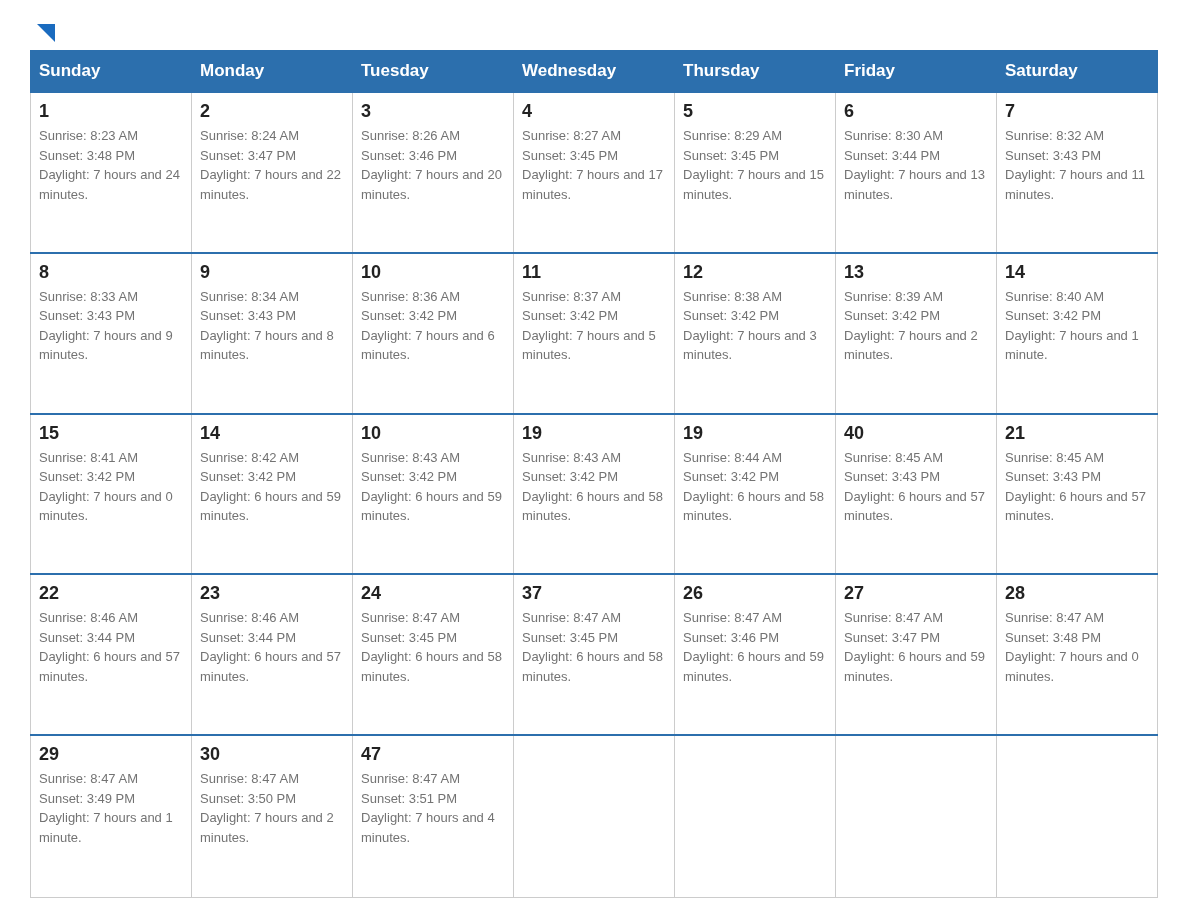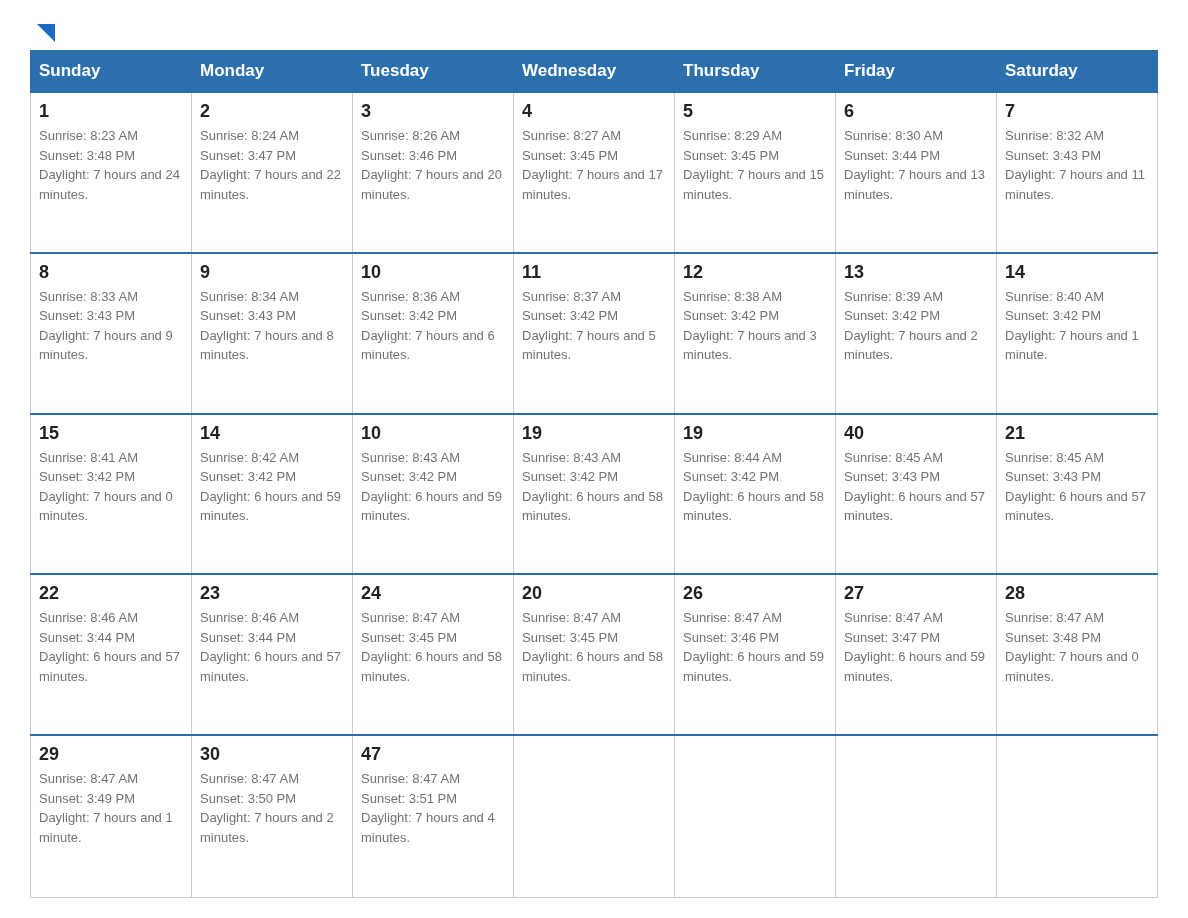--- a/index.html
+++ b/index.html
@@ -231,21 +231,21 @@
           </td>
           <td>
             <span class="day-num">23</span>
             <div class="day-info">Sunrise: 8:46 AM<br>Sunset: 3:44 PM<br>Daylight: 6 hours and 57 minutes.</div>
           </td>
           <td>
             <span class="day-num">24</span>
             <div class="day-info">Sunrise: 8:47 AM<br>Sunset: 3:45 PM<br>Daylight: 6 hours and 58 minutes.</div>
           </td>
           <td>
-            <span class="day-num">20</span>
+            <span class="day-num">37</span>
             <div class="day-info">Sunrise: 8:47 AM<br>Sunset: 3:45 PM<br>Daylight: 6 hours and 58 minutes.</div>
           </td>
           <td>
             <span class="day-num">26</span>
             <div class="day-info">Sunrise: 8:47 AM<br>Sunset: 3:46 PM<br>Daylight: 6 hours and 59 minutes.</div>
           </td>
           <td>
             <span class="day-num">27</span>
             <div class="day-info">Sunrise: 8:47 AM<br>Sunset: 3:47 PM<br>Daylight: 6 hours and 59 minutes.</div>
           </td>

